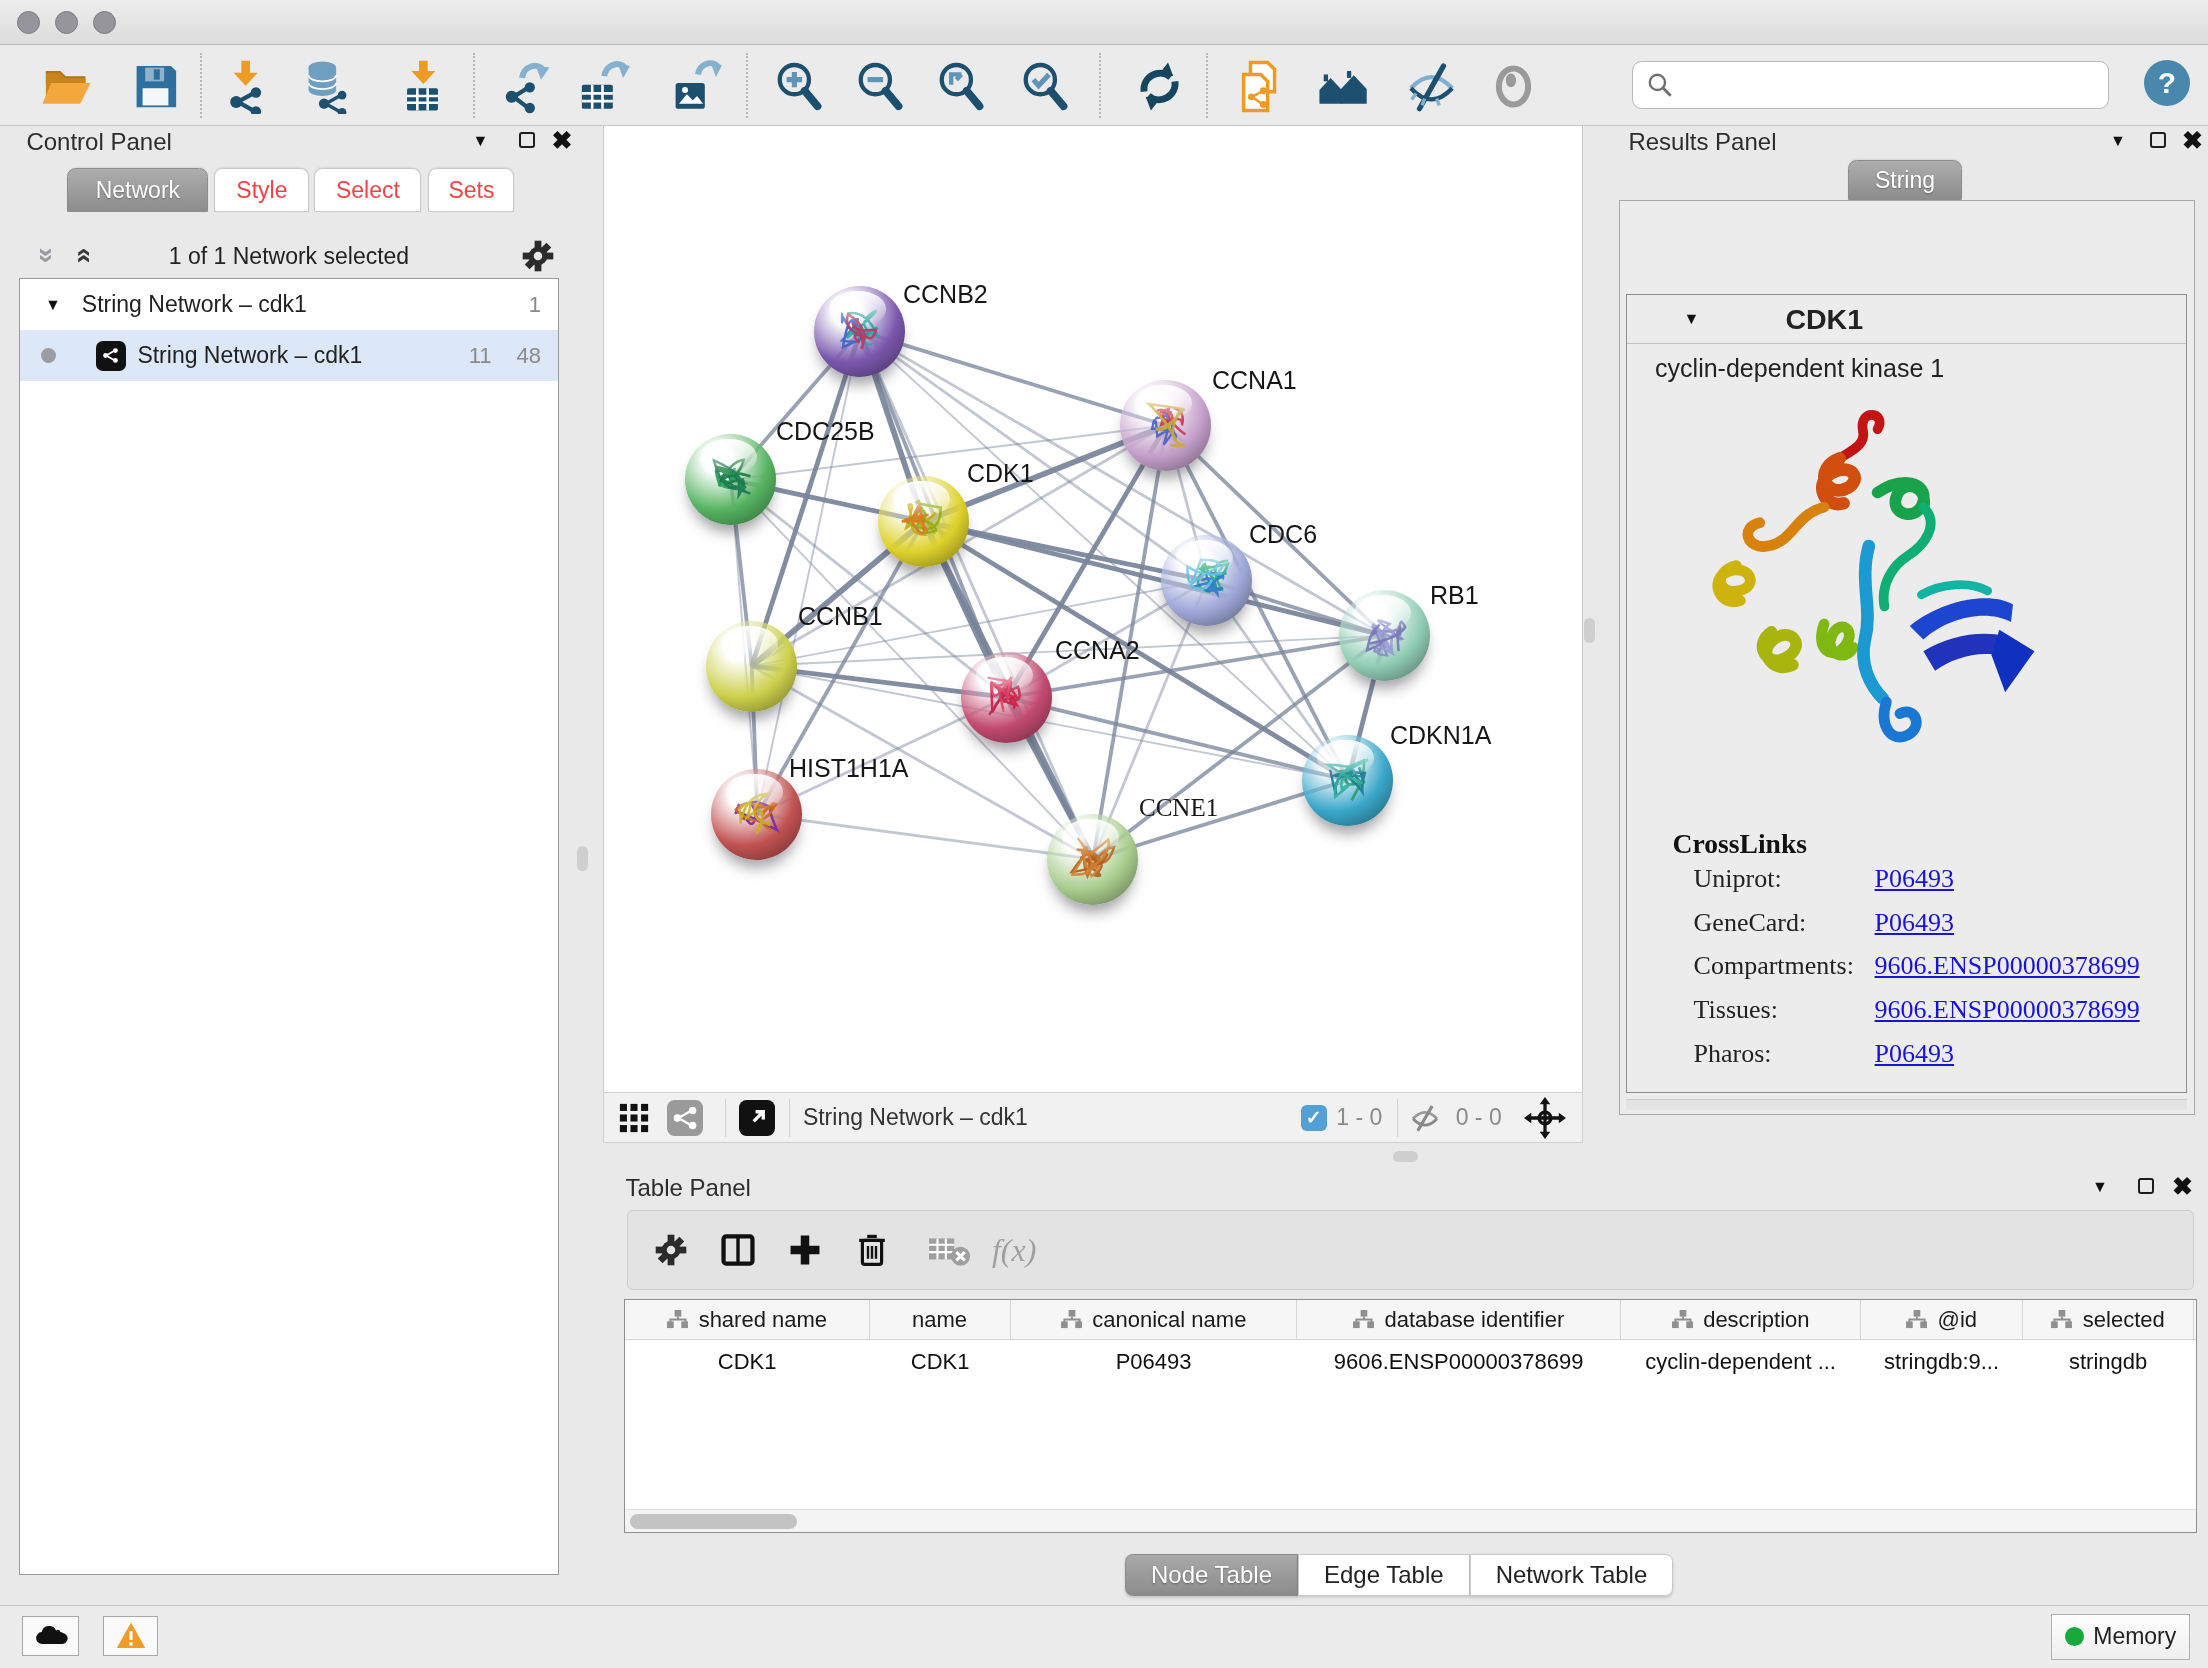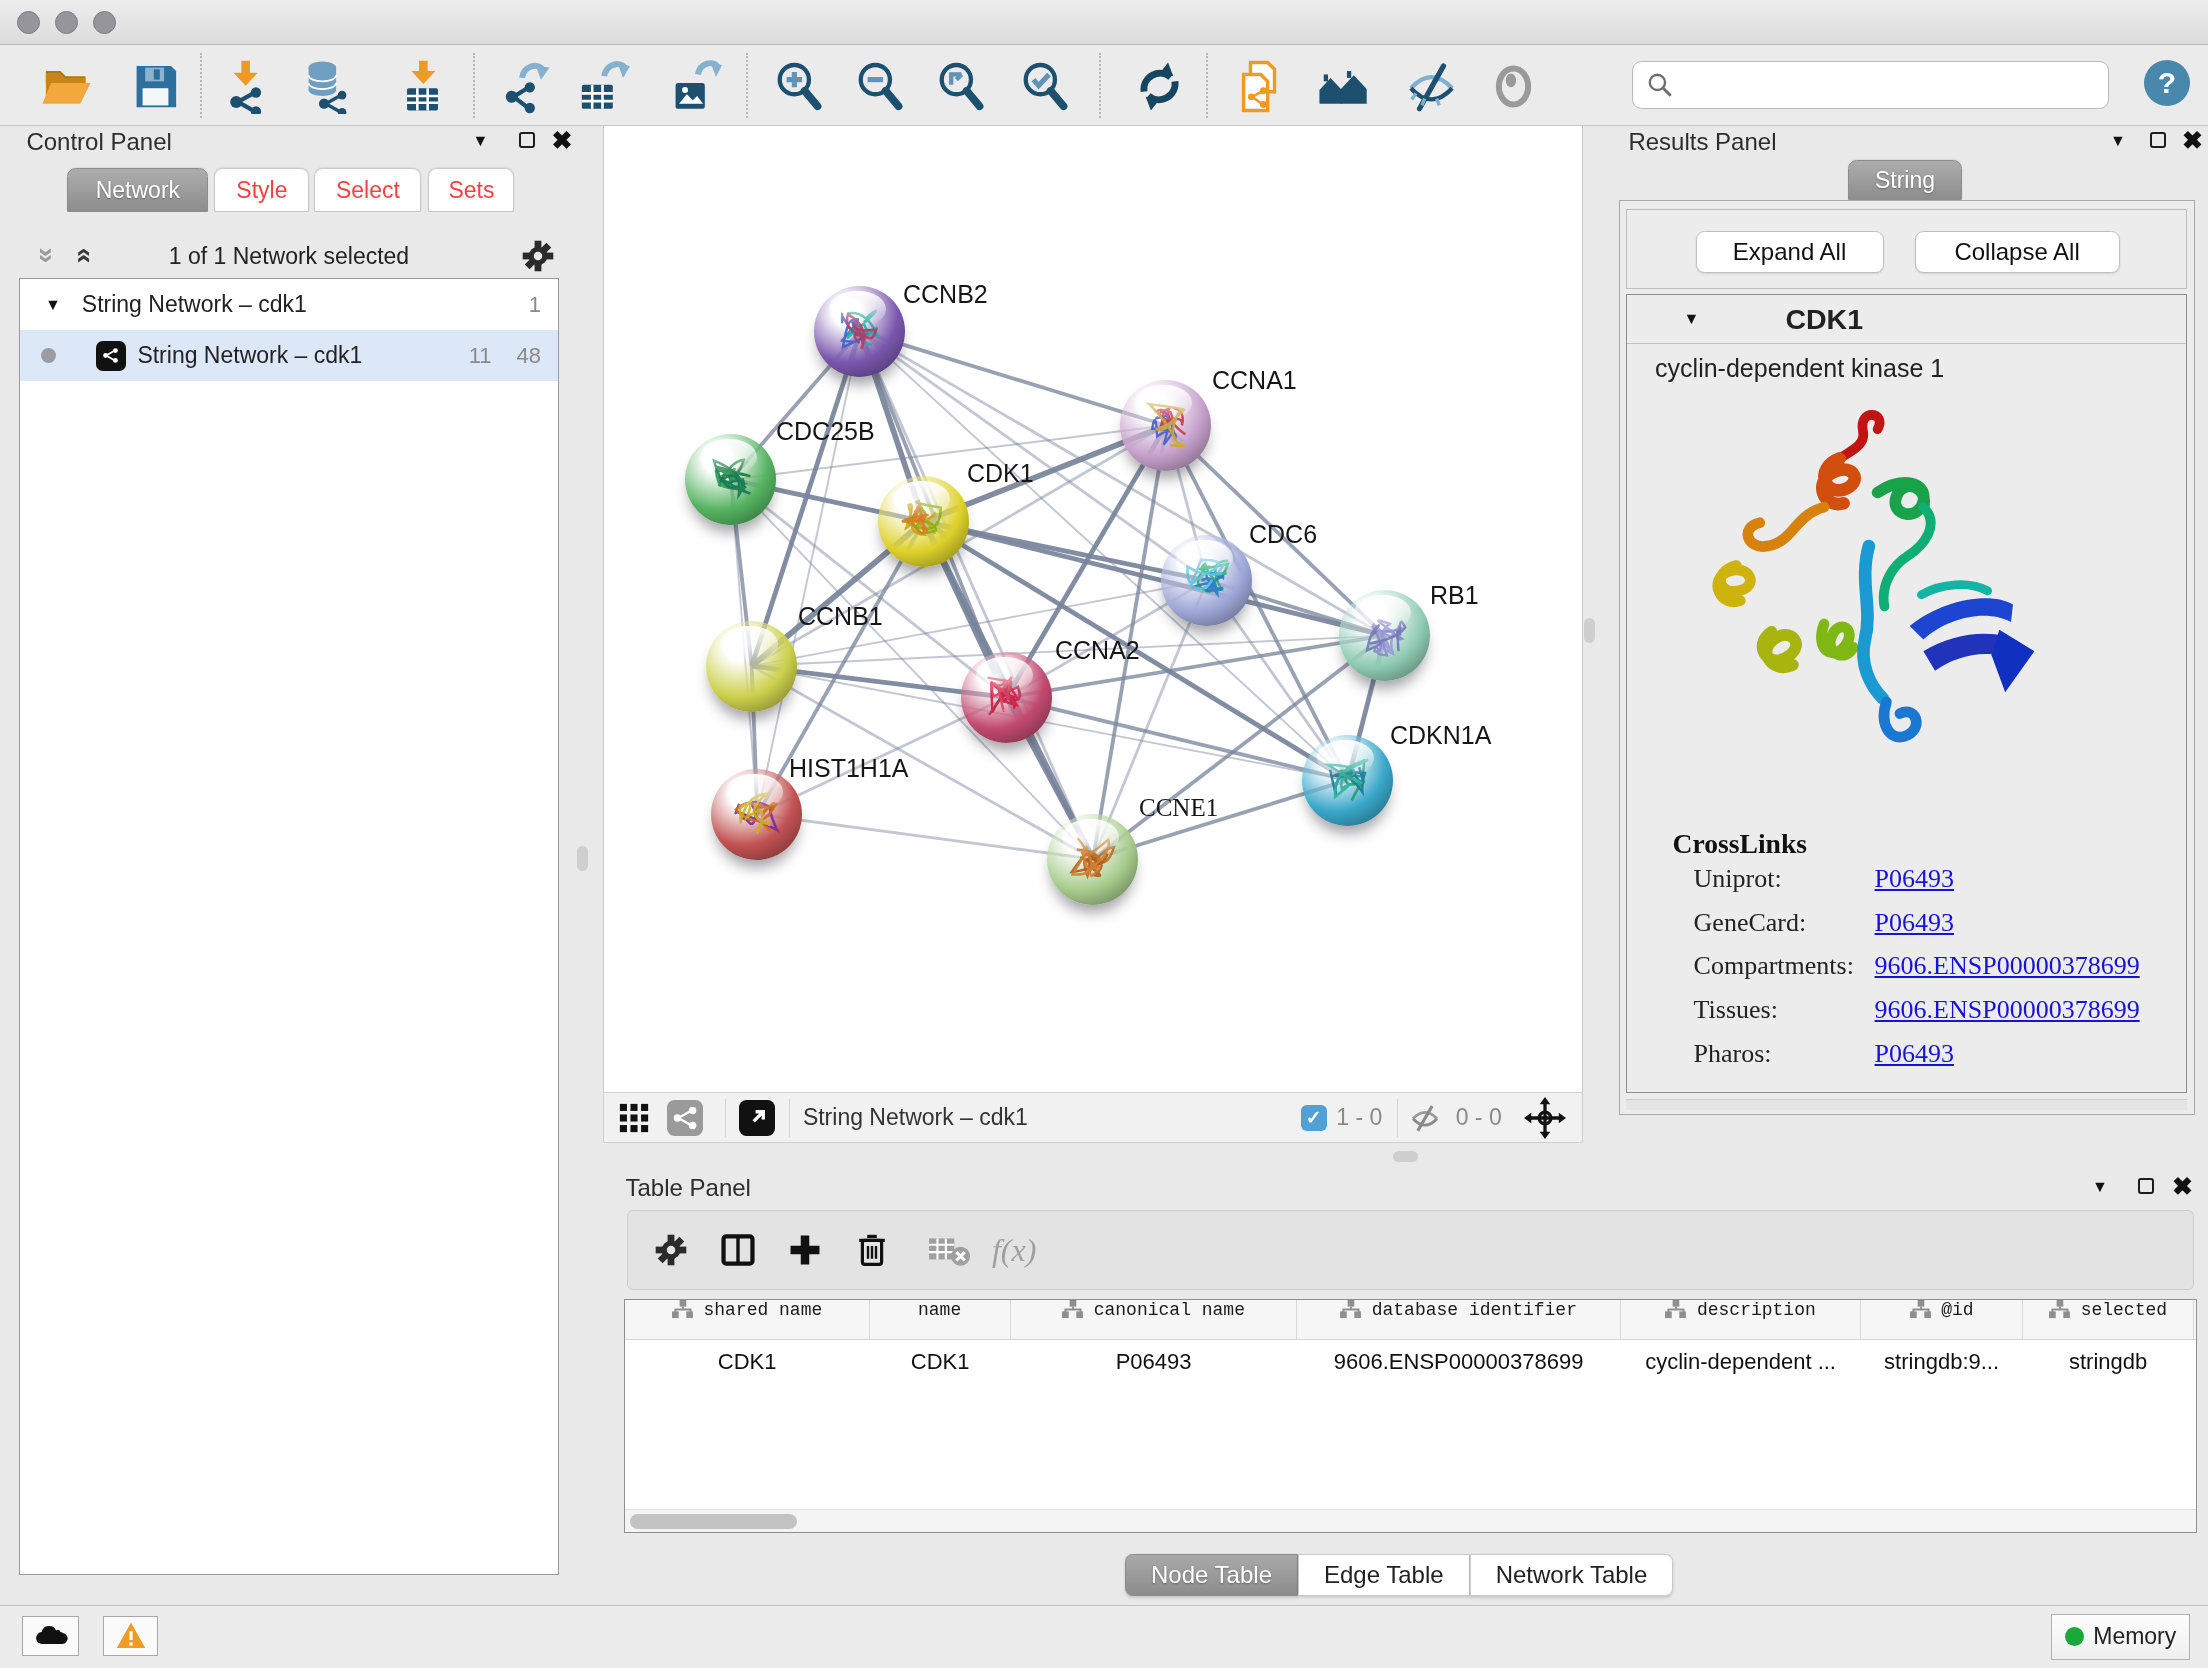--- a/index.html
+++ b/index.html
@@ -109,22 +109,22 @@
 
   
   .table-panel { position:absolute; left:616px; top:1170px; width:1583px; height:436px; }
   .tp-toolbar { position:absolute; left:11.4px; top:40px; width:1567px; height:80px;
     background:#e3e3e3; border:1px solid #cdcdcd; border-radius:5.7px; display:flex; align-items:center; }
   .tp-ic { width:67px; display:flex; justify-content:center; align-items:center; }
   .fx { font-family:"Liberation Serif",serif; font-style:italic; font-size:32px; color:#9f9f9f; }
   .table-box { position:absolute; left:7.6px; top:129px; width:1573px; height:234px;
     background:#fff; border:1.9px solid #8f8f8f; }
   .thead { display:flex; height:40px; background:#f6f6f6; border-bottom:1px solid #d5d5d5; }
-  .th { display:flex; align-items:flex-start; justify-content:center; gap:9.5px;
-    border-right:1px solid #d8d8d8; font-size:18px; color:#1a1a1a; overflow:hidden;font-family:Liberation Mono, monospace; }
+  .th { display:flex; align-items:center; justify-content:center; gap:9.5px;
+    border-right:1px solid #d8d8d8; font-size:22px; color:#1a1a1a; overflow:hidden; }
   .th svg { width:23px; height:19px; flex:none; }
   .trow { display:flex; height:44px; }
   .td { display:flex; align-items:center; justify-content:center; font-size:22px;
     color:#111; overflow:hidden; white-space:nowrap; }
   .hscroll { position:absolute; left:0; bottom:0; width:100%; height:23px; background:#f4f4f4;
     border-top:1px solid #e2e2e2; }
   .hthumb { position:absolute; left:5.7px; top:3.8px; width:167px; height:15px; border-radius:7.6px; background:#c3c3c3; }
   .tp-tabs { position:absolute; left:509px; top:384px; display:flex; }
   .tp-tab { height:42px; line-height:40px; padding:0 25px; background:#fff; border:1px solid #c9c9c9;
     font-size:24px; text-align:center; box-shadow:0 1.9px 2.9px rgba(0,0,0,.15); }
@@ -592,24 +592,20 @@
 <div class="handle-v" style="left:1584px;top:618px"></div>
 <div class="handle-h" style="left:1393px;top:1151px"></div>
 
 <div class="results-panel">
   <span class="phead-title" style="position:absolute;left:11.4px;top:1.9px">Results Panel</span>
   <span class="tri" style="position:absolute;left:493px;top:5.7px">▼</span>
   <span class="float-box" style="position:absolute;left:533px;top:5.7px"></span>
   <span class="closex" style="position:absolute;left:565px;top:0">✖</span>
   <div class="tab active" style="left:231px;top:34px;width:114px;height:40px;line-height:38px">String</div>
   <div class="rp-box">
-    <div class="rp-btnbar">
-      <span class="btn" style="left:69px;top:21px;width:188px;height:42px;line-height:40px">Expand All</span>
-      <span class="btn" style="left:288px;top:21px;width:205px;height:42px;line-height:40px">Collapse All</span>
-    </div>
     <div class="gene-box">
       <div class="gene-head">
         <span class="tri" style="margin-left:57px">▼</span>
         <span class="gene-sym" style="margin-left:86px">CDK1</span>
       </div>
       <div class="gene-desc">cyclin-dependent kinase 1</div>
       <svg class="protein-img" viewBox="0 0 380 420">
         <g fill="none" stroke-linecap="round">
           <path d="M205 30 C215 12 185 8 190 32 C193 46 178 52 166 60" stroke="#c31414" stroke-width="10"></path>
           <path d="M166 60 C140 70 150 98 170 92 C190 86 182 64 160 74 C138 84 150 112 170 106" stroke="#d24e0e" stroke-width="13"></path>

